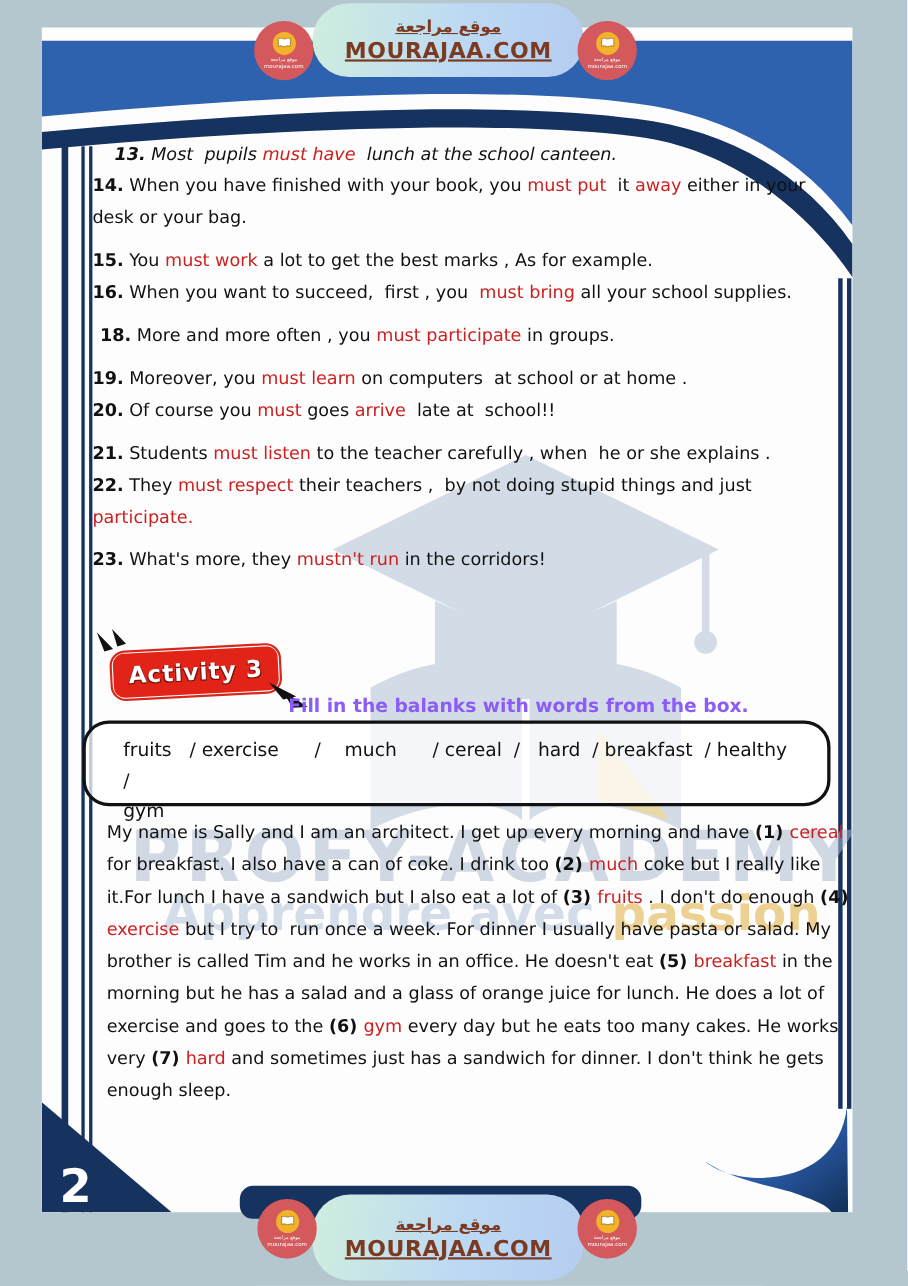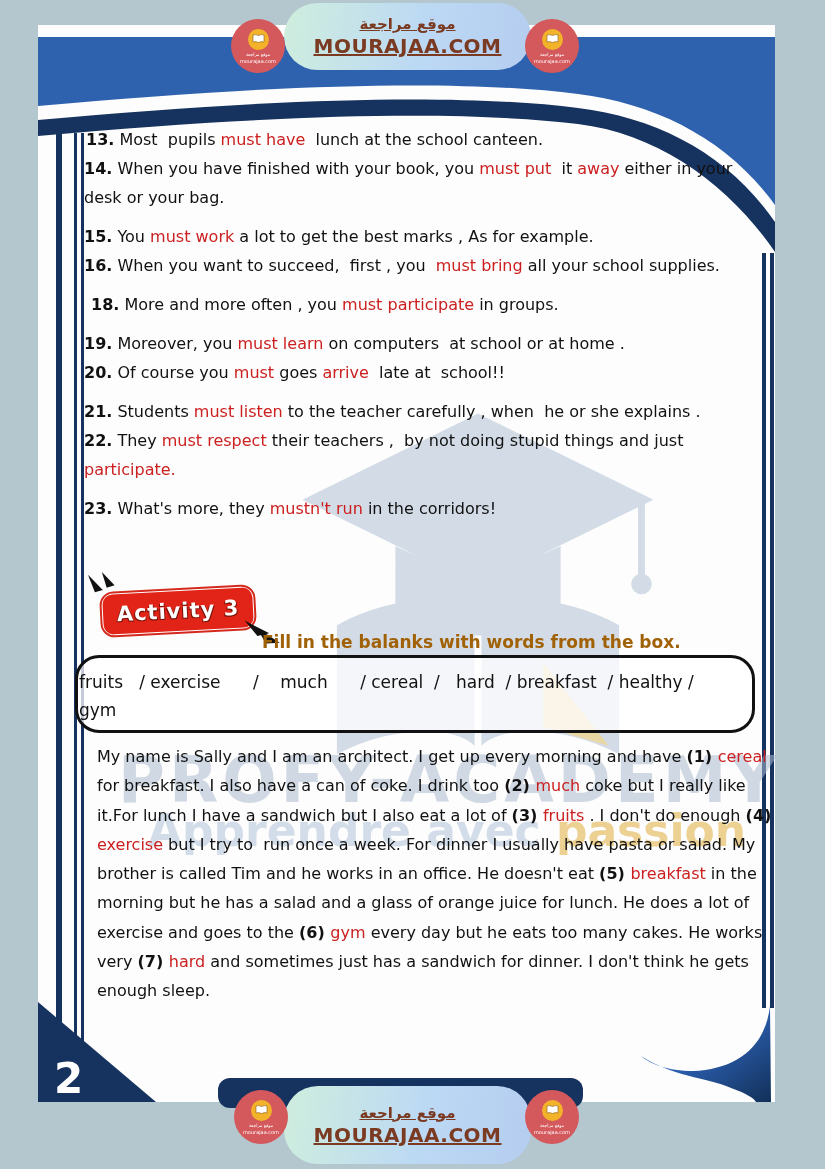--- a/index.html
+++ b/index.html
@@ -29,38 +29,38 @@
         display:flex;flex-direction:column;align-items:center;justify-content:center;}
   .round-badge .yel{width:21px;height:21px;border-radius:50%;background:#f2b32b;display:flex;align-items:center;justify-content:center;}
   .round-badge .t1{color:#fff;font-size:4.5px;line-height:6px;margin-top:2px;}
   .round-badge .t2{color:#fff;font-size:5px;line-height:6px;}
 
   
   .sentences{position:absolute;left:46px;top:100px;width:684px;z-index:3;color:#111;}
   .sentence{font-size:16px;line-height:29px;white-space:pre-wrap;}
   .sentence:nth-child(3),.sentence:nth-child(5),.sentence:nth-child(6),
   .sentence:nth-child(8),.sentence:nth-child(10),.sentence:nth-child(11){margin-top:10px;}
-  .sentence:nth-child(1){padding-left:2px;}
+  .sentence:nth-child(1){padding-left:20px;font-style:italic;}
   .sentence:nth-child(5),.sentence:nth-child(11){padding-left:7px;}
   .red{color:#cc2020;}
   .bold{font-weight:bold;}
 
   
   .activity{position:absolute;left:62px;top:563px;width:156px;height:46px;z-index:4;transform:rotate(-3deg);}
   .activity .outer{position:absolute;inset:0;border:2px solid #d42a1e;border-radius:14px;background:#fff;}
   .activity .inner{position:absolute;left:3px;top:3px;right:3px;bottom:3px;background:#e22418;border-radius:10px;
         display:flex;align-items:center;justify-content:center;}
   .activity .label{color:#fff;font-weight:bold;font-size:21px;letter-spacing:1px;
         text-shadow:1px 1px 0 #7a1208, -1px 1px 0 #7a1208;}
   .act-arrows{position:absolute;z-index:5;}
-  .instruction{position:absolute;left:224px;top:607px;font-size:17px;font-weight:bold;color:#a16207;z-index:4;}
+  .instruction{position:absolute;left:224px;top:607px;font-size:17px;font-weight:bold;color:#8b5cf6;z-index:4;}
 
   
   .word-box{position:absolute;left:37px;top:630px;width:680px;height:78px;border:3px solid #111;border-radius:24px;
-        background:rgba(255,255,255,.75);z-index:4;box-sizing:border-box;padding:10px 1px;
+        background:rgba(255,255,255,.75);z-index:4;box-sizing:border-box;padding:10px 34px;
         font-size:17px;line-height:28px;color:#111;white-space:pre-wrap;}
 
   
   .para{position:absolute;left:59px;top:717px;width:680px;font-size:16px;line-height:29.3px;
         color:#111;white-space:pre-wrap;z-index:3;}
 
   
   .wm-cap{position:absolute;left:250px;top:380px;z-index:1;opacity:.9;}
   .wm-title{position:absolute;left:80px;top:718px;width:600px;text-align:center;font-size:64px;font-weight:bold;
         letter-spacing:4px;color:rgba(170,185,205,.55);z-index:1;white-space:nowrap;}

